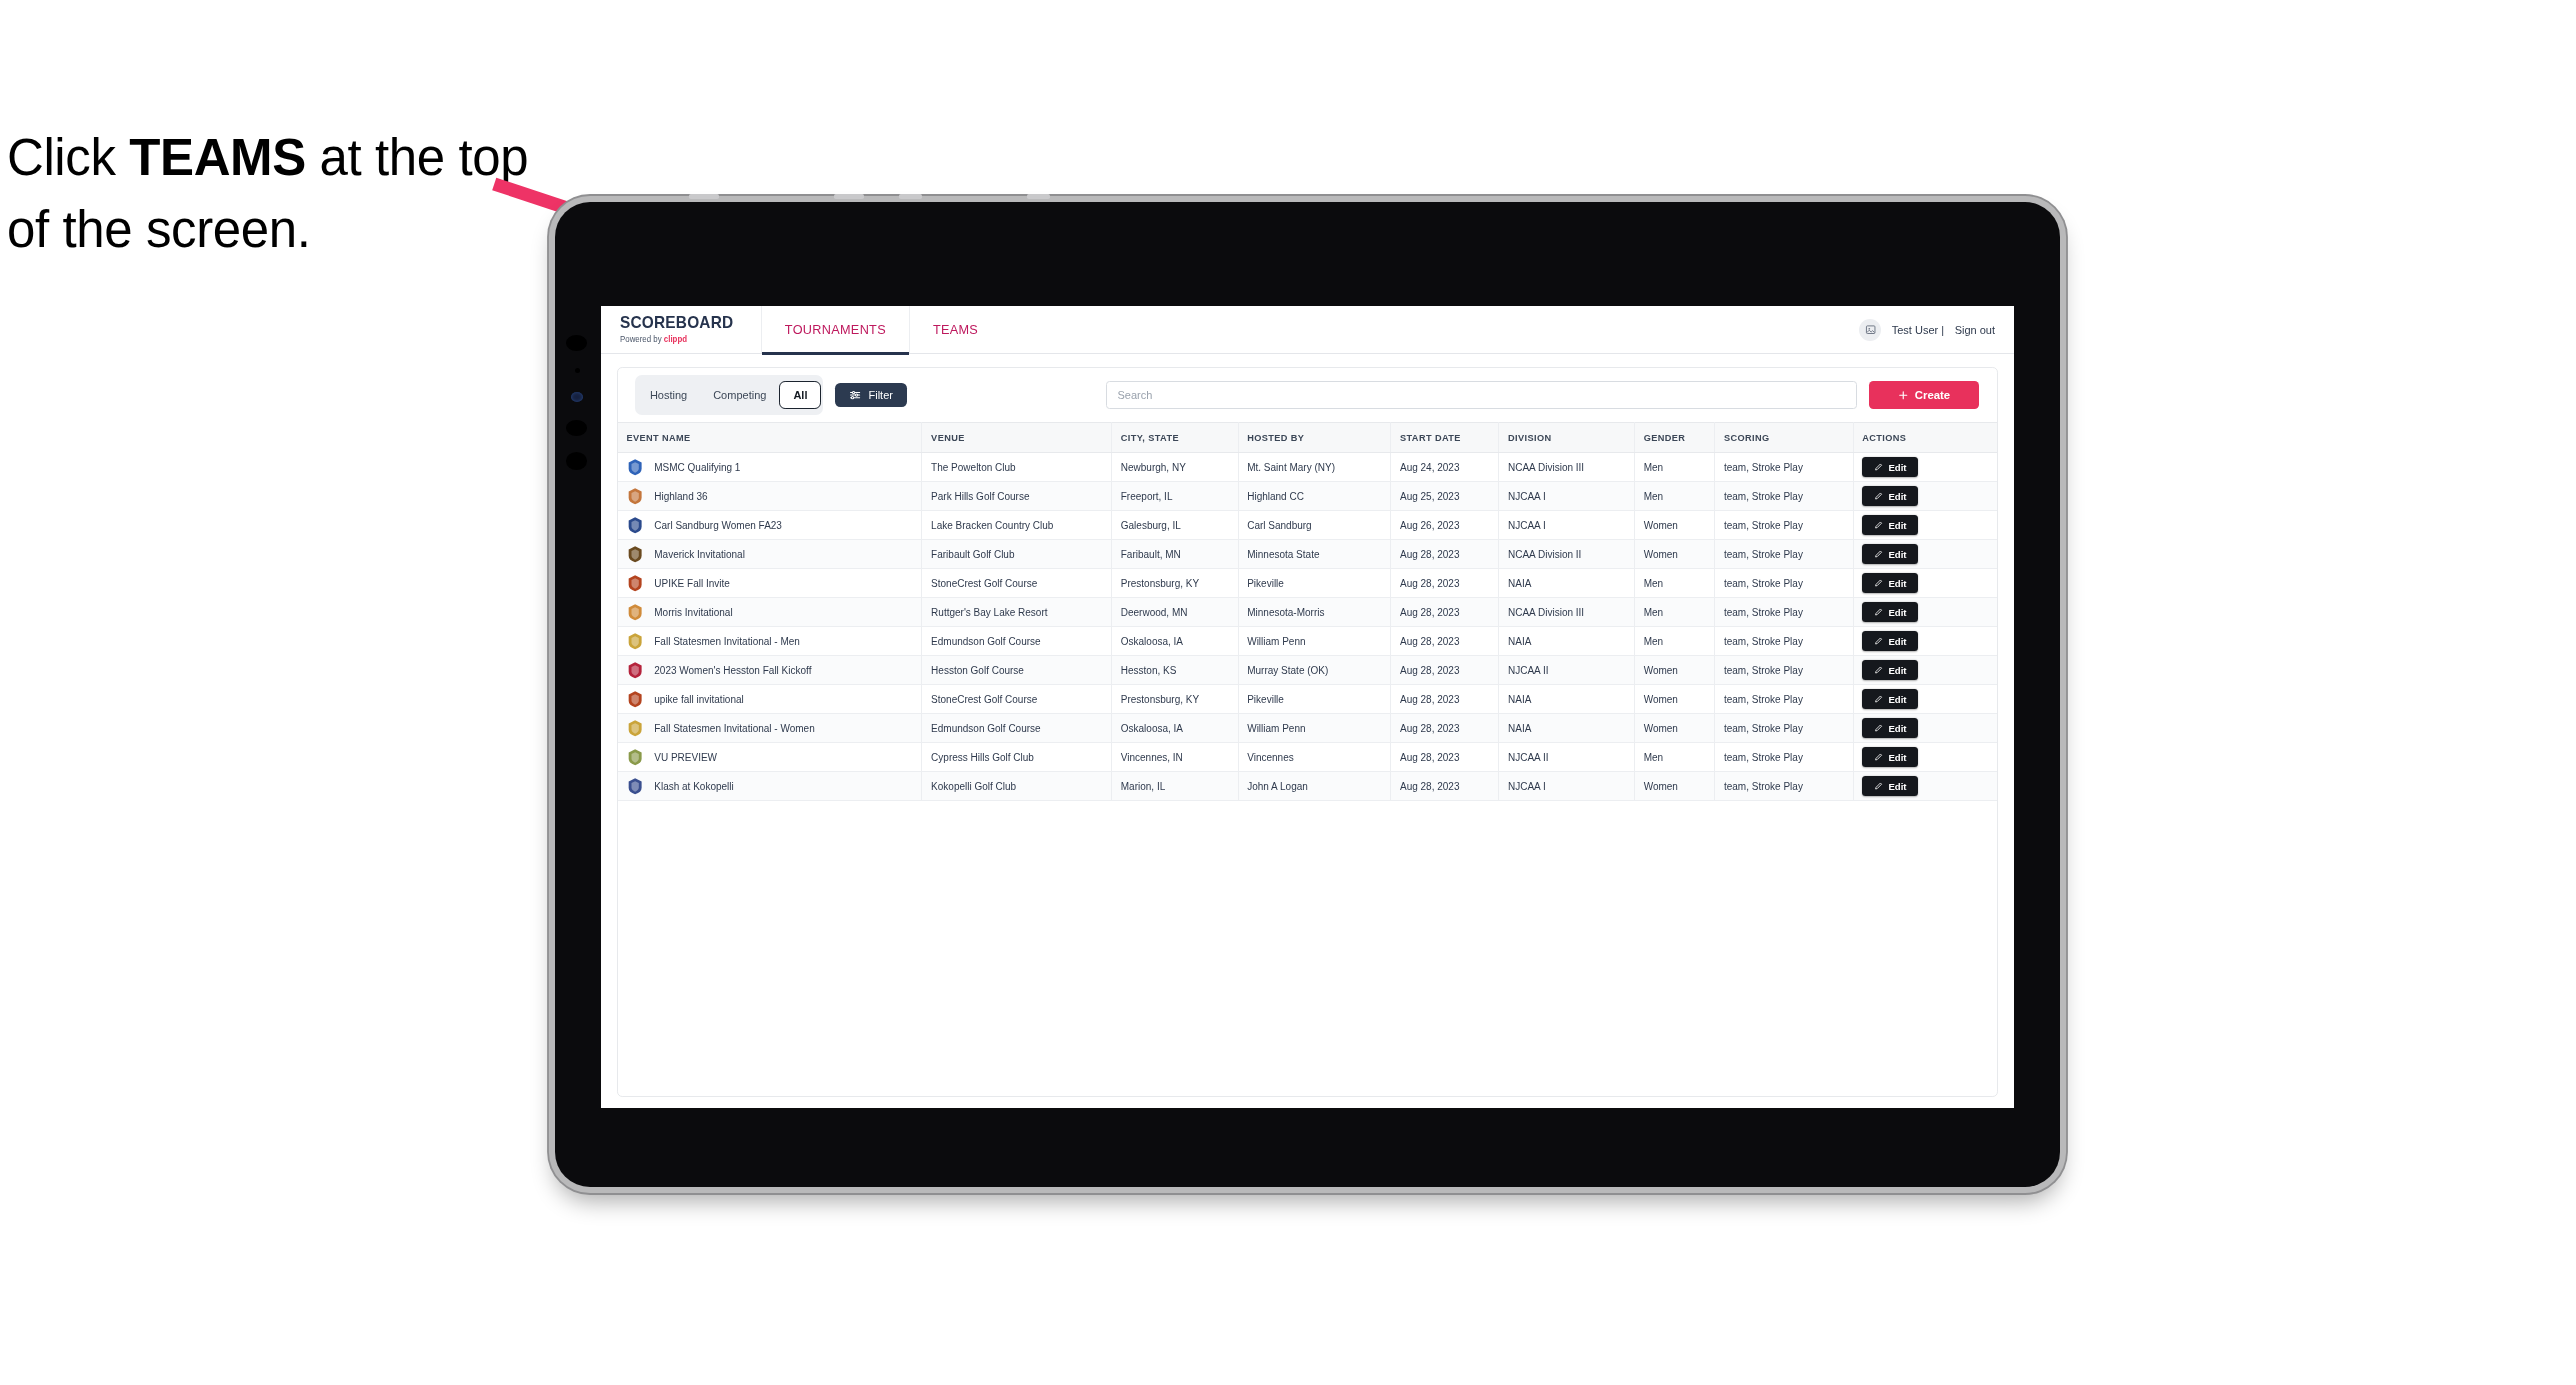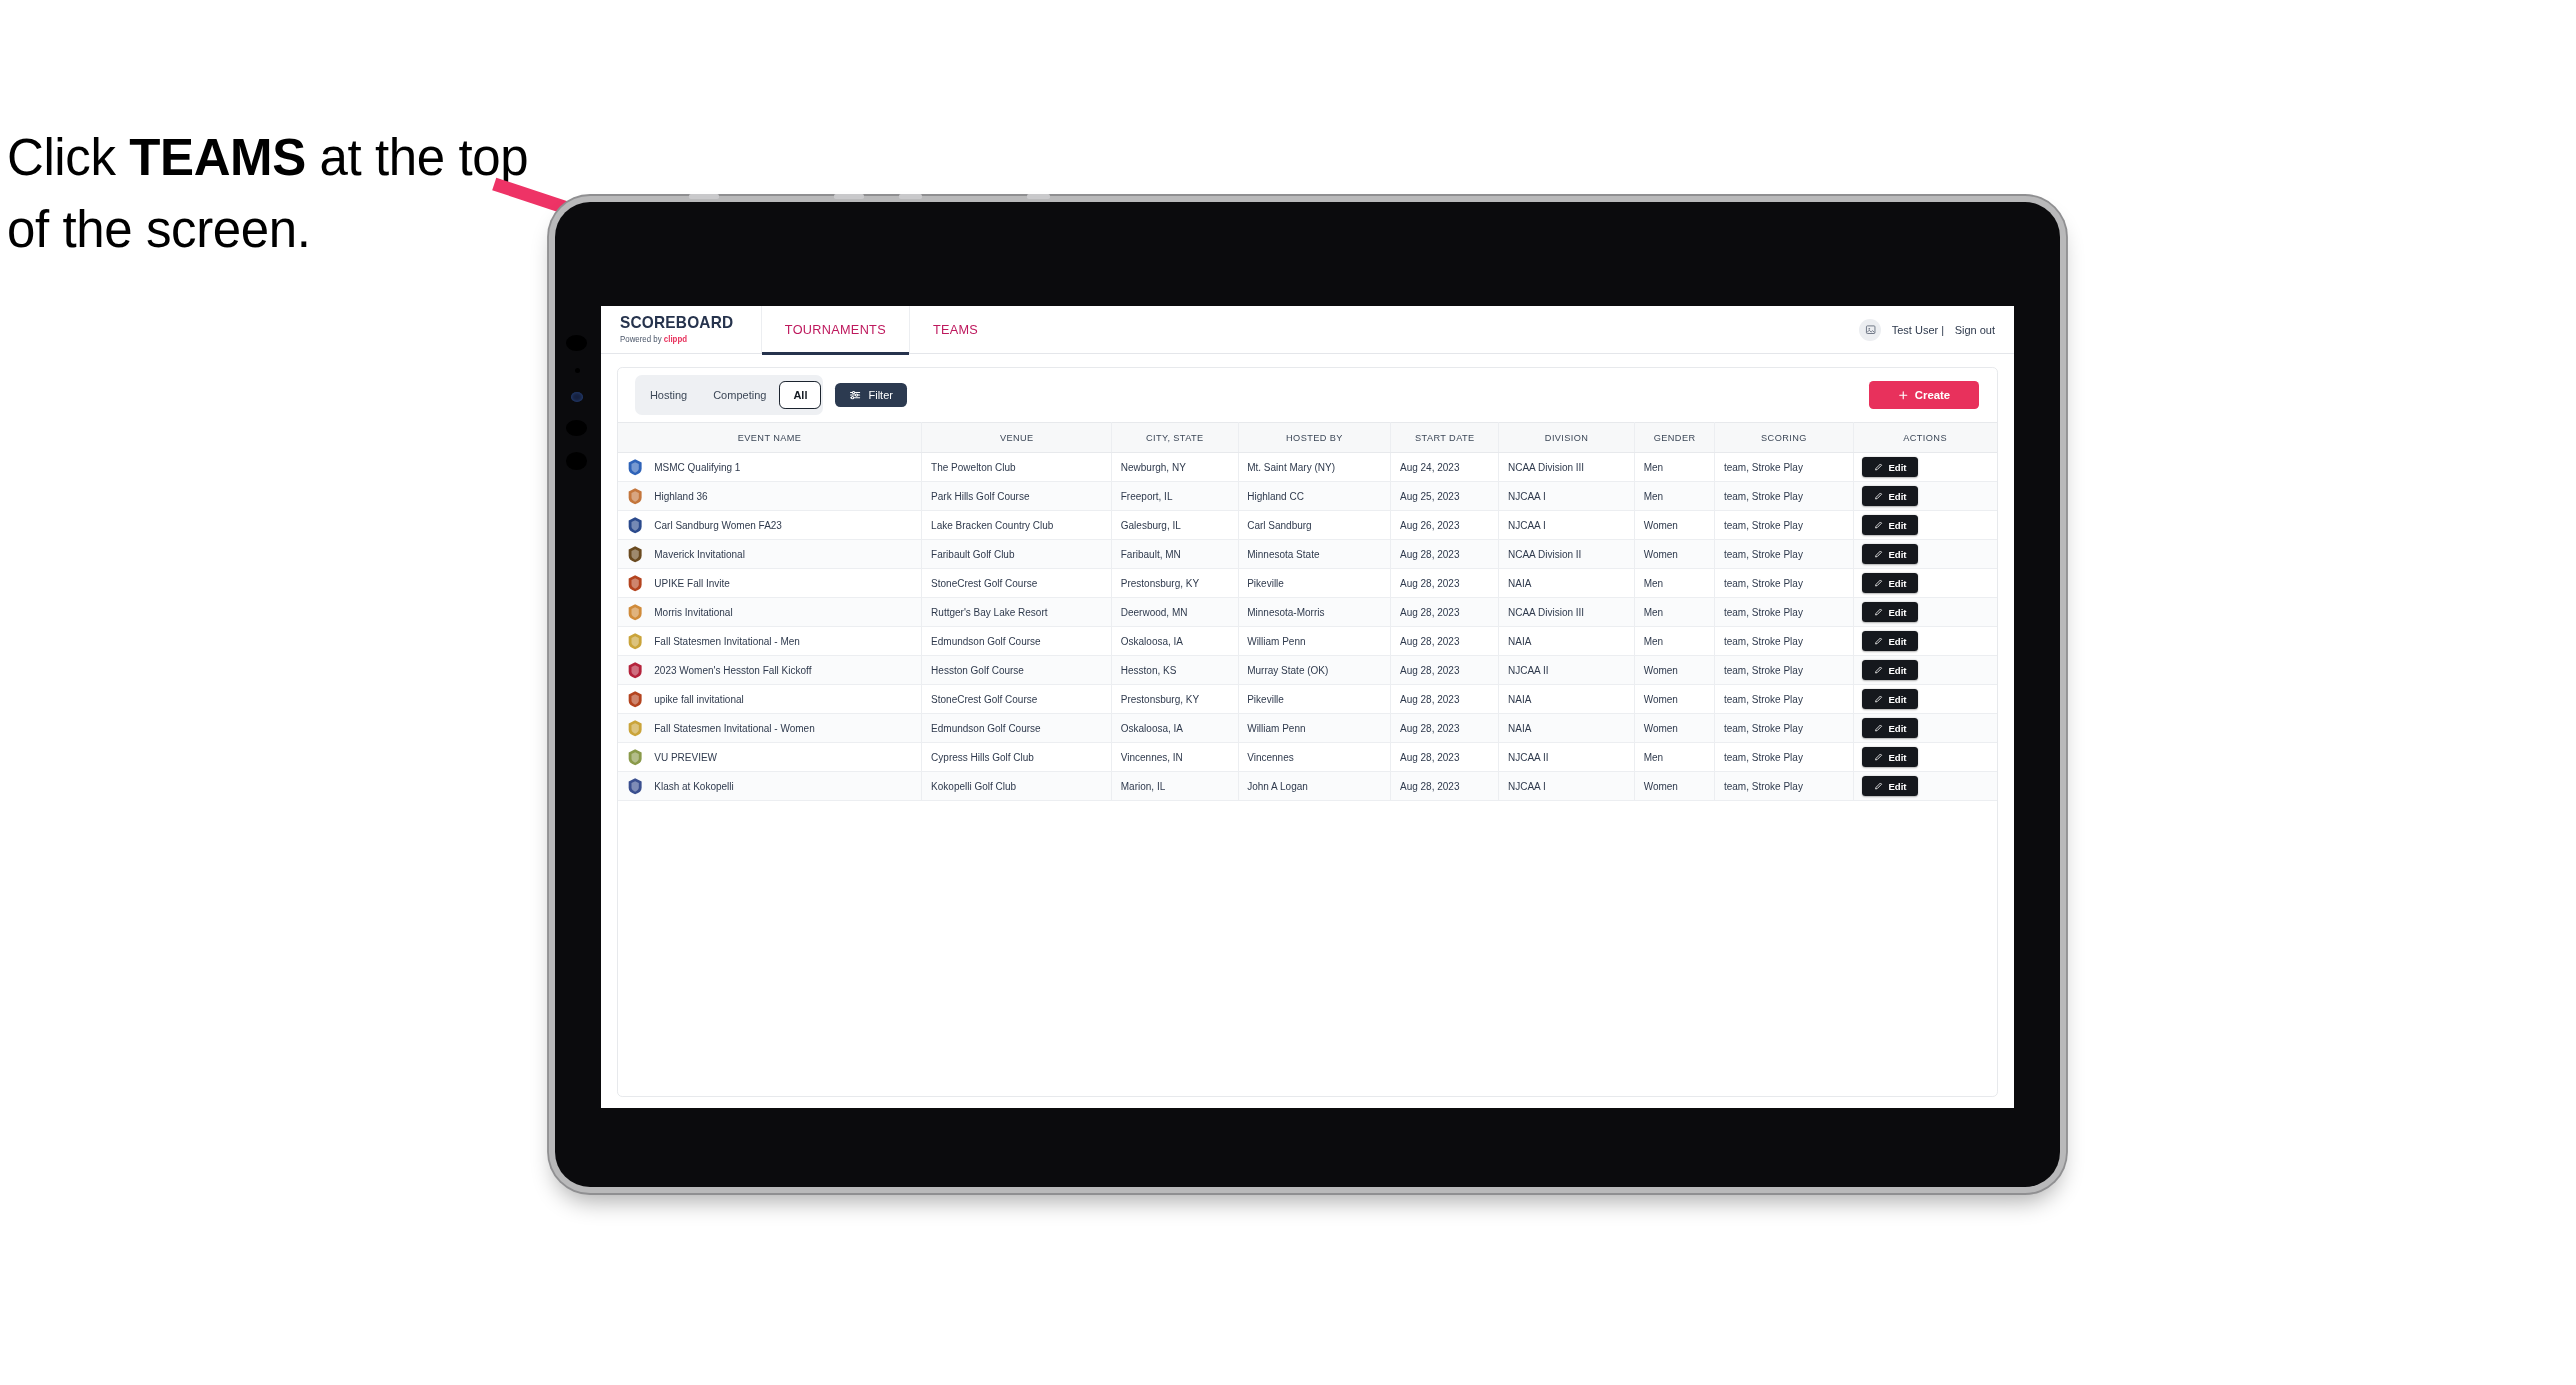--- a/index.html
+++ b/index.html
@@ -144,22 +144,22 @@
     white-space: nowrap;
   }
 
   
   table { width: 100%; border-collapse: collapse; table-layout: fixed; }
   thead th {
     background: #f7f8f9;
     border-top: 0.9px solid #e7e9ec;
     border-bottom: 0.9px solid #e7e9ec;
     border-right: 0.9px solid #eceef1;
-    font-size: 9.2px; font-weight: 400; letter-spacing: 0.4px;
-    color: #3c4757; text-align: center;
+    font-size: 9.2px; font-weight: 700; letter-spacing: 0.4px;
+    color: #3c4757; text-align: left;
     padding: 9.6px 8.7px; height: 30px;
     white-space: nowrap;
   }
   thead th:last-child { border-right: none; }
   tbody td {
     border-bottom: 0.9px solid #eceef1;
     border-right: 0.9px solid #eceef1;
     font-size: 10px; color: #2f3a4d;
     padding: 0 8.7px; height: 29px;
     white-space: nowrap; overflow: hidden; text-overflow: ellipsis;
@@ -260,20 +260,21 @@
             <svg width="12.2" height="12.2" viewBox="0 0 24 24">
               <path d="M3 7h18M3 12h18M3 17h18" stroke="#fff" stroke-width="2" stroke-linecap="round"></path>
               <circle cx="9" cy="7" r="2.3" fill="#2c3a50" stroke="#fff" stroke-width="2"></circle>
               <circle cx="15" cy="12" r="2.3" fill="#2c3a50" stroke="#fff" stroke-width="2"></circle>
               <circle cx="7" cy="17" r="2.3" fill="#2c3a50" stroke="#fff" stroke-width="2"></circle>
             </svg>
             <span>Filter</span>
           </div>
 
           <div id="searchwrap">
+            <input id="search" type="text" placeholder="Search" style="">
             <div id="createbtn">
               <svg width="10.5" height="10.5" viewBox="0 0 24 24">
                 <path d="M12 4v16M4 12h16" stroke="#fff" stroke-width="2.6" stroke-linecap="round"></path>
               </svg>
               <span>Create</span>
             </div>
           </div>
         </div>
 
         <table>

